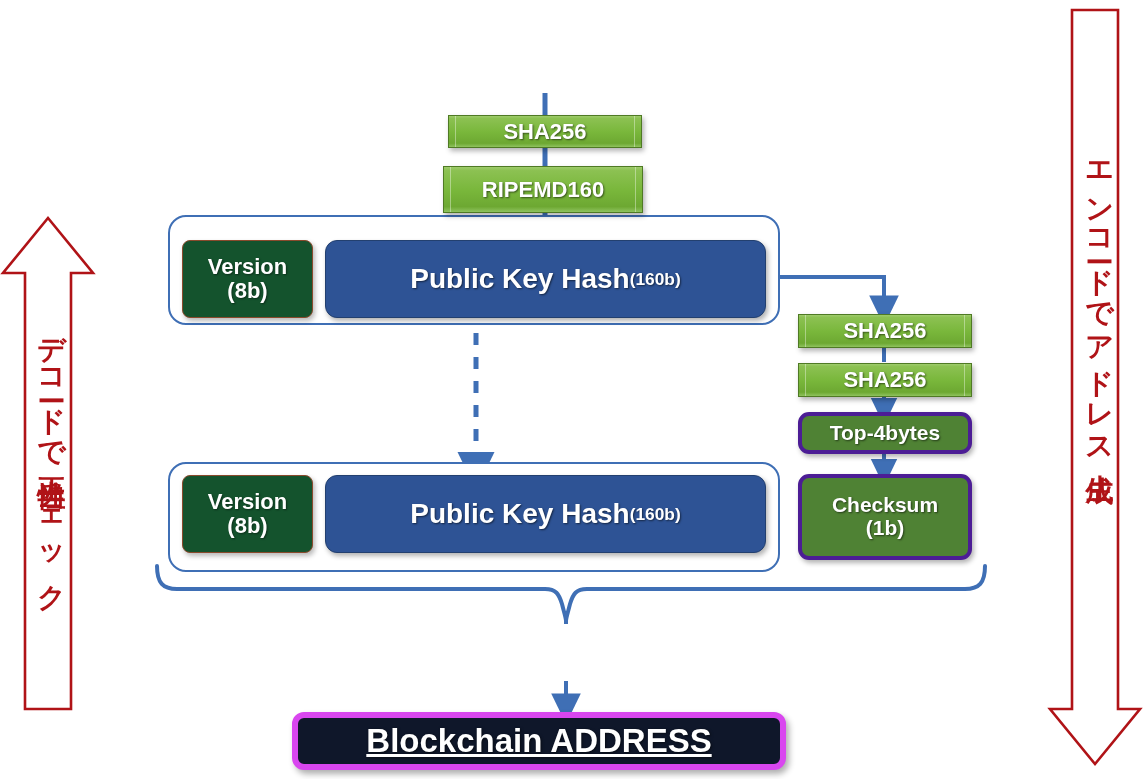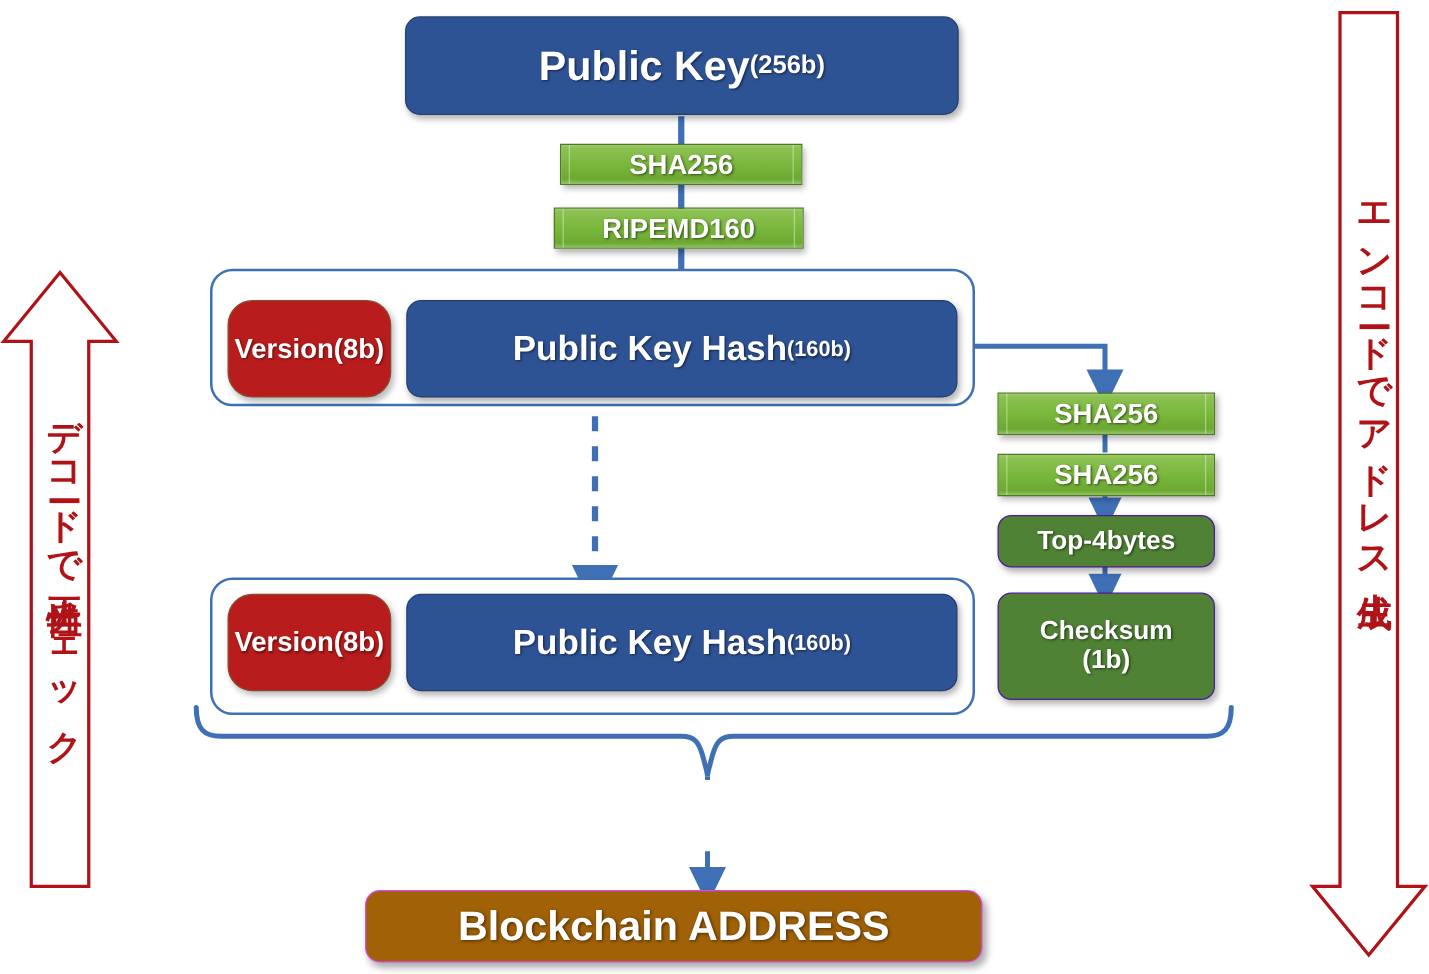--- a/index.html
+++ b/index.html
@@ -47,28 +47,28 @@
     text-shadow: 1px 1px 2px rgba(0,0,0,0.55);
     box-shadow: 2px 3px 5px rgba(0,0,0,0.30);
   }
   .blue-box .sub {
     font-size: 0.62em;
     font-weight: bold;
   }
 
   
   .orange-box {
-    background: #b91c1c;
+    background: #14532d;
     border: 1px solid #8a4a2c;
-    border-radius: 20px;
+    border-radius: 8px;
     font-weight: bold;
     color: #ffffff;
     text-shadow: 1px 1px 2px rgba(0,0,0,0.45);
     box-shadow: 2px 3px 5px rgba(0,0,0,0.28);
-    flex-direction: row;
+    flex-direction: column;
   }
 
   
   .green-bevel {
     background: linear-gradient(to bottom,
         #9ECB6B 0%, #8CC152 8%, #79B73B 52%, #6DA832 88%, #8FC35E 100%);
     border: 1px solid #4F7A24;
     font-weight: bold;
     color: #ffffff;
     text-shadow: 1px 1px 2px rgba(0,0,0,0.55);
@@ -83,39 +83,40 @@
     background: rgba(255,255,255,0.38);
   }
   .green-bevel::before { left: 6px; }
   .green-bevel::after  { right: 6px; }
   .green-bevel.wide::before { left: 10px; }
   .green-bevel.wide::after  { right: 10px; }
 
   
   .darkgreen-box {
     background: #4F8234;
-    border: 1px solid #4c1d95;
+    border: 4px solid #4c1d95;
     border-radius: 11px;
     font-weight: bold;
     color: #ffffff;
     text-shadow: 1px 1px 2px rgba(0,0,0,0.55);
     box-shadow: 2px 3px 5px rgba(0,0,0,0.30);
     flex-direction: column;
     justify-content: center;
   }
 
   
   .red-box {
-    background: #a16207;
-    border: 1px solid #d946ef;
+    background: #0f172a;
+    border: 6px solid #d946ef;
     border-radius: 12px;
     font-weight: bold;
     color: #ffffff;
     text-shadow: 1px 1px 3px rgba(0,0,0,0.55);
     box-shadow: 3px 4px 6px rgba(0,0,0,0.32);
+    text-decoration: underline;
   }
 
   
   .group-box {
     position: absolute;
     box-sizing: border-box;
     background: #ffffff;
     border: 2px solid #3F6FB5;
     border-radius: 18px;
   }
@@ -178,29 +179,26 @@
 
     <path d="M48,218 L93,273 L71,273 L71,709 L25,709 L25,273 L3,273 Z" fill="#ffffff" stroke="#B01317" stroke-width="2.6" stroke-linejoin="miter"></path>
 
     <path d="M1095,764 L1050,709 L1072,709 L1072,10 L1118,10 L1118,709 L1140,709 Z" fill="#ffffff" stroke="#B01317" stroke-width="2.6" stroke-linejoin="miter"></path>
   </svg>
 
   <div class="group-box" style="left:168px; top:215px; width:612px; height:110px;"></div>
 
   <div class="group-box" style="left:168px; top:462px; width:612px; height:110px;"></div>
 
-  <div class="node blue-box" style="left:324px; top:13px; width:443px; height:79px; font-size:33px;">
-    <span>Public Key</span><span class="sub">(256b)</span>
-  </div>
 
   <div class="node green-bevel" style="left:448px; top:115px; width:194px; height:33px; font-size:22px;">
     <span>SHA256</span>
   </div>
 
-  <div class="node green-bevel" style="left:443px; top:166px; width:200px; height:33px; font-size:22px;">
+  <div class="node green-bevel" style="left:443px; top:166px; width:200px; height:47px; font-size:22px;">
     <span>RIPEMD160</span>
   </div>
 
   <div class="node orange-box" style="left:182px; top:240px; width:131px; height:78px; font-size:22px;">
     <span>Version</span>
     <span>(8b)</span>
   </div>
 
   <div class="node blue-box" style="left:325px; top:240px; width:441px; height:78px; font-size:28px;">
     <span>Public Key Hash</span><span class="sub">(160b)</span>

